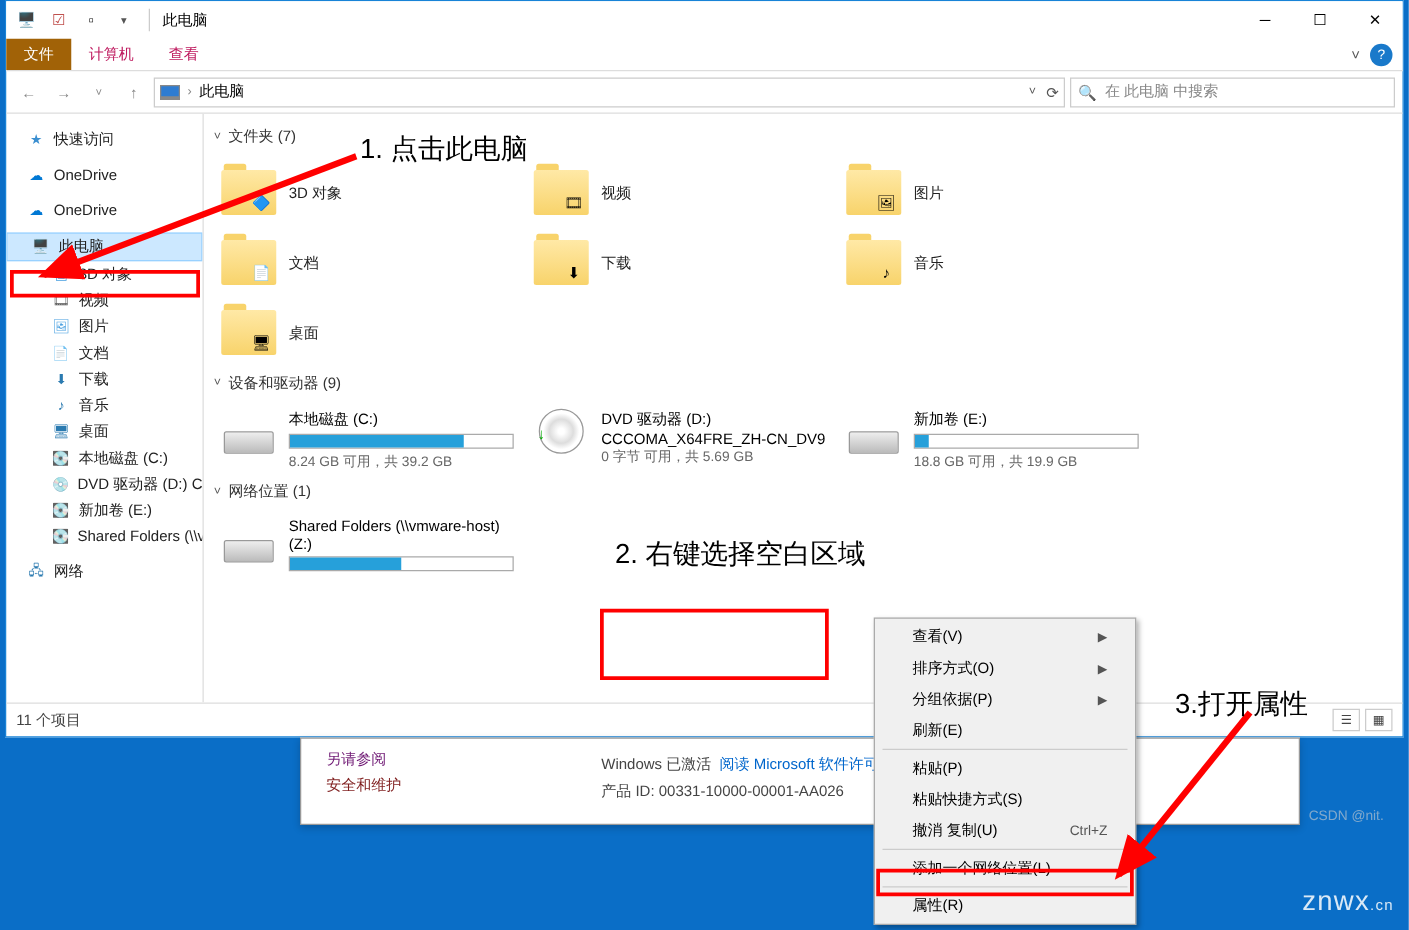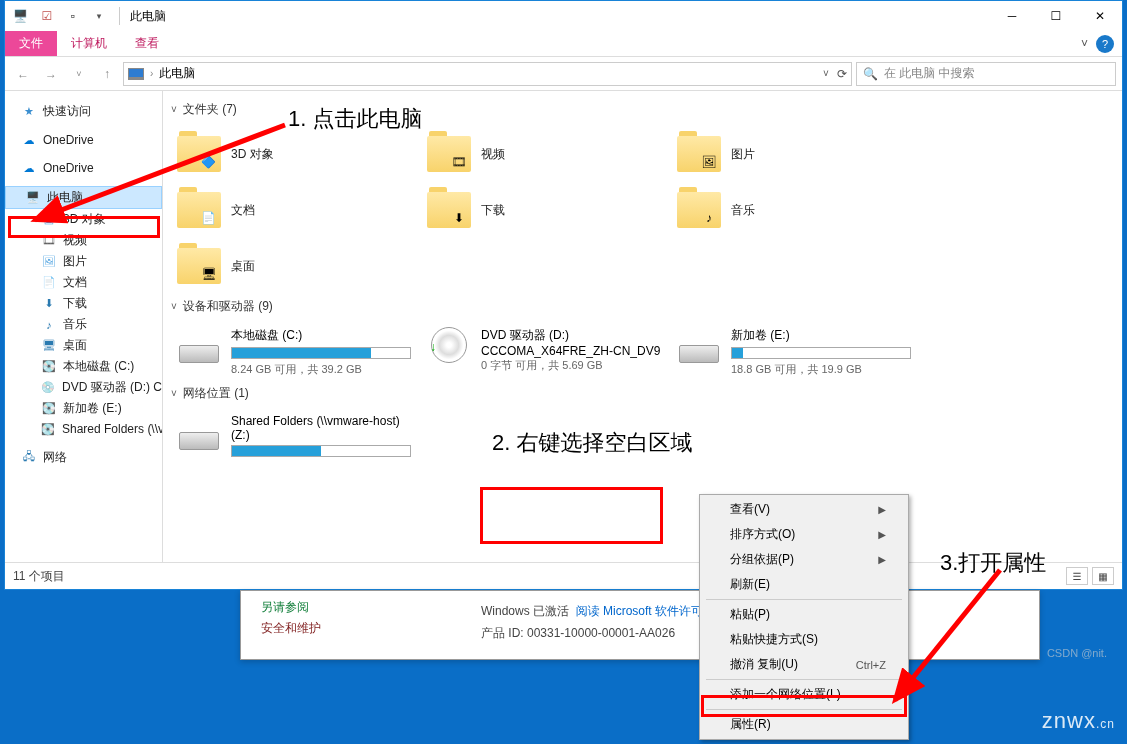--- a/index.html
+++ b/index.html
@@ -6,21 +6,21 @@
 body { width: 1127px; height: 744px; background: #0a6ec7; position: relative; font-size: 12px; overflow: hidden; }
 .window { position: absolute; left: 4px; top: 0; width: 1119px; height: 590px; background: #fff; border: 1px solid #1883d7; display: flex; flex-direction: column; }
 .titlebar { height: 30px; display: flex; align-items: center; background: #fff; }
 .qat { display: flex; align-items: center; gap: 6px; padding: 0 6px; }
 .qat-icon { width: 20px; height: 20px; display: flex; align-items: center; justify-content: center; font-size: 12px; }
 .title { flex: 1; padding-left: 6px; color: #000; }
 .wctrl { display: flex; }
 .wctrl div { width: 44px; height: 30px; display: flex; align-items: center; justify-content: center; }
 .ribbon { height: 26px; background: #fff; display: flex; align-items: stretch; border-bottom: 1px solid #ddd; position: relative; }
 .ribbon-tab { padding: 4px 14px; color: #be185d; display: flex; align-items: center; }
-.ribbon-tab.file { background: #ec4899; color: #fff; }
+.ribbon-tab.file { background: #a16207; color: #fff; }
 .ribbon-right { margin-left: auto; display: flex; align-items: center; gap: 8px; padding-right: 8px; }
 .help-icon { width: 18px; height: 18px; border-radius: 50%; background: #1979ca; color: #fff; display: flex; align-items: center; justify-content: center; font-size: 11px; }
 .navbar { height: 34px; display: flex; align-items: center; padding: 0 6px; gap: 4px; border-bottom: 1px solid #ddd; }
 .nav-btn { width: 24px; height: 24px; display: flex; align-items: center; justify-content: center; color: #888; }
 .addr { flex: 1; height: 24px; border: 1px solid #ccc; display: flex; align-items: center; padding: 0 4px; gap: 6px; }
 .pc-icon-small { width: 16px; height: 12px; background: #2e7cd1; border: 1px solid #888; border-bottom: 3px solid #888; }
 .addr-right { margin-left: auto; display: flex; align-items: center; gap: 8px; color: #555; }
 .search { width: 260px; height: 24px; border: 1px solid #ccc; display: flex; align-items: center; padding: 0 6px; color: #888; gap: 6px; }
 .body { flex: 1; display: flex; overflow: hidden; }
 .sidebar { width: 158px; border-right: 1px solid #ddd; padding-top: 10px; overflow: hidden; }
@@ -322,21 +322,21 @@
   <div class="statusbar">
     <span>11 个项目</span>
     <div class="statusbar-right">
       <div class="view-btn">☰</div>
       <div class="view-btn">▦</div>
     </div>
   </div>
 </div>
 
 <div class="bottom-panel">
-  <div style="color:#15803d;margin-bottom:4px">另请参阅</div>
+  <div style="color:#701a75;margin-bottom:4px">另请参阅</div>
   <div style="color:#7f1d1d">安全和维护</div>
   <div style="position:absolute;left:240px;top:12px">
     <span>Windows 已激活</span>&nbsp;
     <span class="bottom-link">阅读 Microsoft 软件许可条款</span>
   </div>
   <div style="position:absolute;left:240px;top:34px">产品 ID: 00331-10000-00001-AA026</div>
 </div>
 
 <div class="context-menu" id="context-menu">
     <div class="cm-item">

